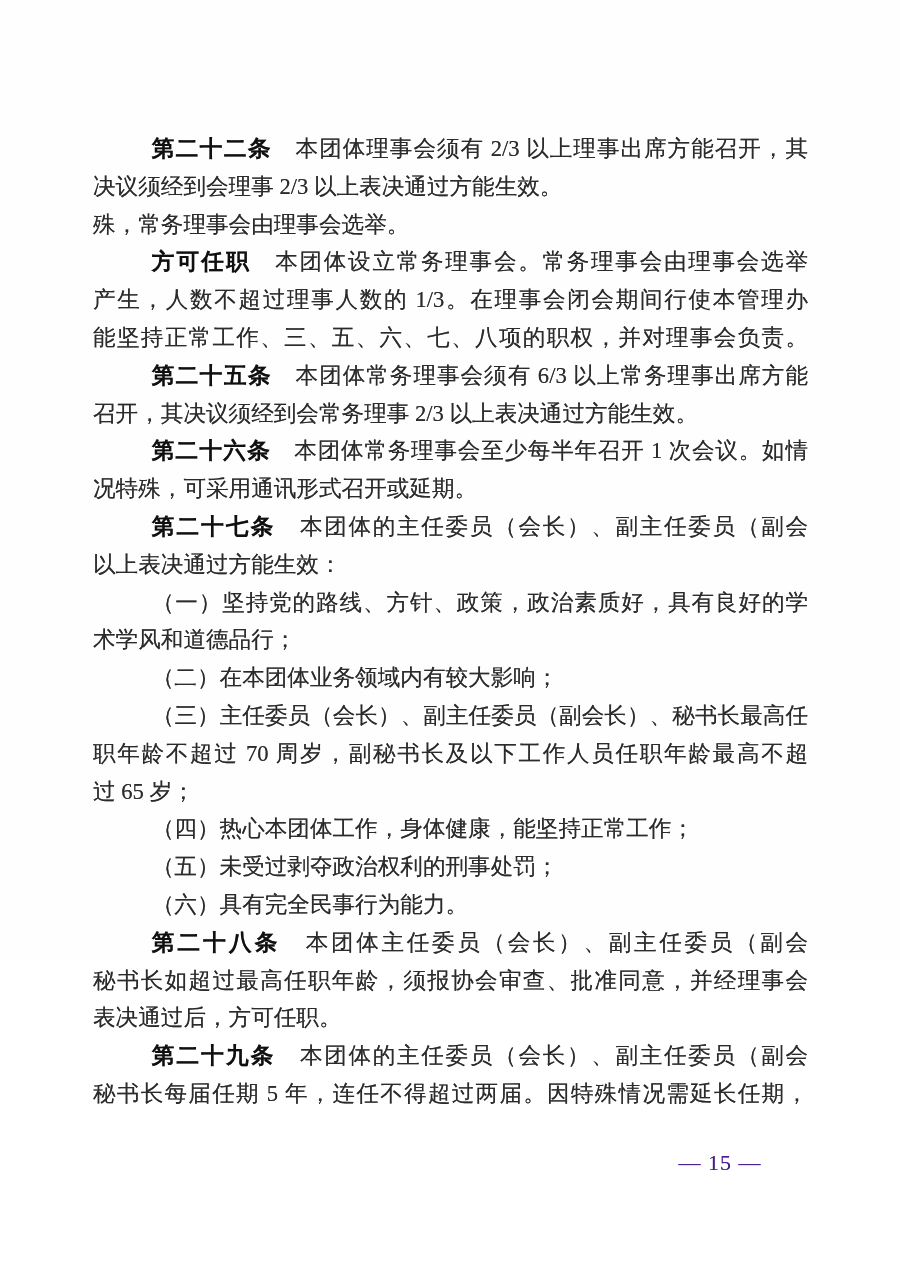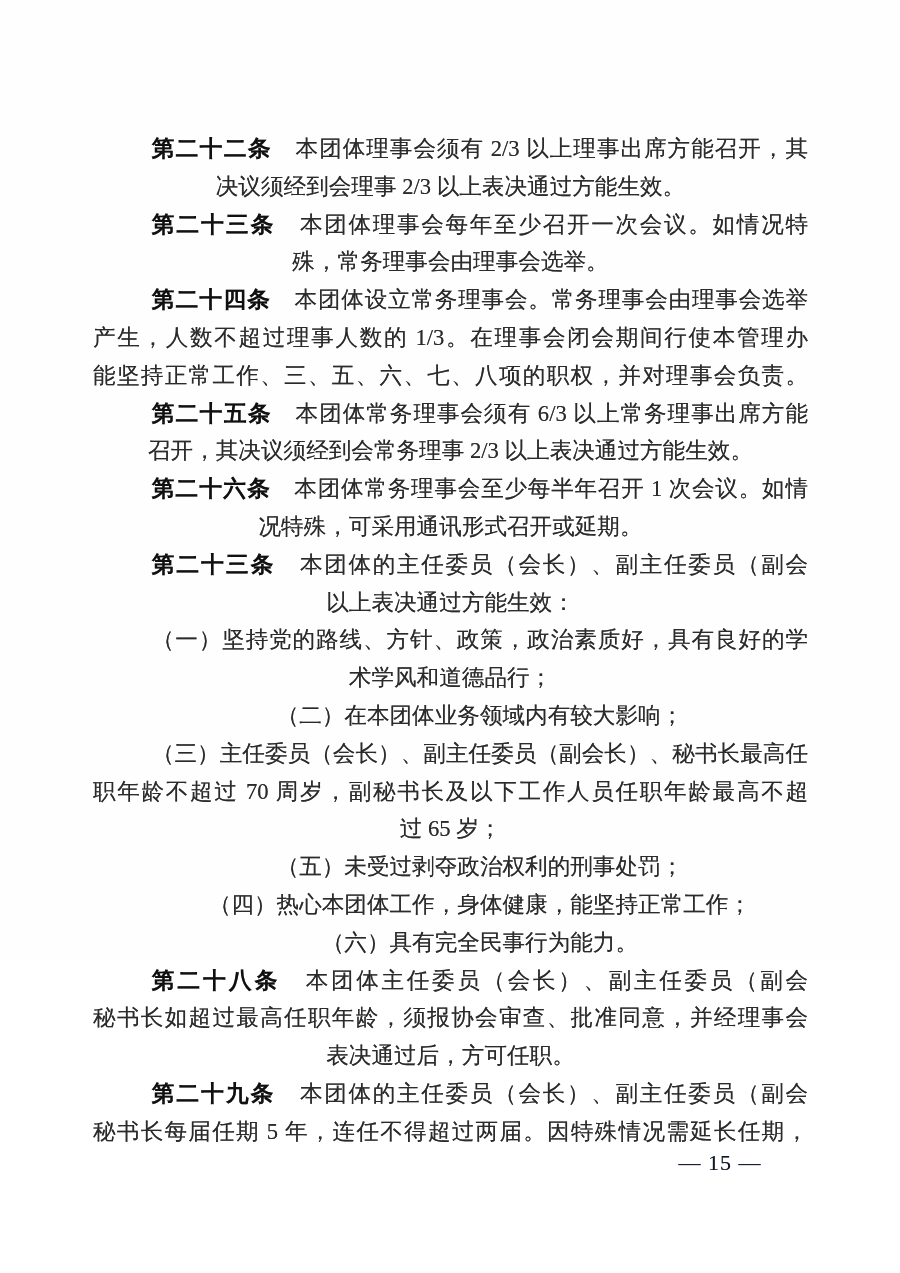--- a/index.html
+++ b/index.html
@@ -23,21 +23,20 @@
     top: 130px;
     width: 715px;
     font-size: 22.6px;
     text-shadow: 0 0 0.6px rgba(70,70,70,0.75);
   }
   .line {
     height: 37.8px;
     line-height: 37.8px;
     white-space: nowrap;
     overflow: hidden;
-    text-align: center;
   }
   .line.j {
     white-space: normal;
     text-align: justify;
     text-align-last: justify;
   }
   .line.ind { text-indent: 2.6em; }
   .head {
     font-weight: 700;
     color: #101010;
@@ -50,83 +49,82 @@
   }
   .pagenum {
     position: absolute;
     left: 645px;
     top: 1148px;
     width: 150px;
     height: 30px;
     line-height: 30px;
     text-align: center;
     font-size: 22px;
-    color: #0f172a;
+    color: #4c1d95;
     letter-spacing: 1px;
     text-shadow: 0 0 0.6px rgba(70,70,70,0.75);
   }
 </style>
 </head>
 <body>
 
 <div class="page">
   <div class="textblock">
 
     <div class="para">
       <div class="line ind j"><span class="head">第二十二条</span><span class="gap"></span><span>本团体理事会须有 2/3 以上理事出席方能召开，其</span></div>
       <div class="line">决议须经到会理事 2/3 以上表决通过方能生效。</div>
     </div>
 
     <div class="para">
-      <div class="line ind j"><span class="head">第二十三条</span><span class="gap"></span><span>本团体理事会每年至少召开一次会议。如情况特</span></div>
       <div class="line">殊，常务理事会由理事会选举。</div>
     </div>
 
     <div class="para">
-      <div class="line ind j"><span class="head">第二十四条</span><span class="gap"></span><span>本团体设立常务理事会。常务理事会由理事会选举</span></div>
+      <div class="line ind j"><span class="head">方可任职</span><span class="gap"></span><span>本团体设立常务理事会。常务理事会由理事会选举</span></div>
       <div class="line j">产生，人数不超过理事人数的 1/3。在理事会闭会期间行使本管理办</div>
       <div class="line j">能坚持正常工作、三、五、六、七、八项的职权，并对理事会负责。</div>
     </div>
 
     <div class="para">
       <div class="line ind j"><span class="head">第二十五条</span><span class="gap"></span><span>本团体常务理事会须有 6/3 以上常务理事出席方能</span></div>
       <div class="line">召开，其决议须经到会常务理事 2/3 以上表决通过方能生效。</div>
     </div>
 
     <div class="para">
       <div class="line ind j"><span class="head">第二十六条</span><span class="gap"></span><span>本团体常务理事会至少每半年召开 1 次会议。如情</span></div>
       <div class="line">况特殊，可采用通讯形式召开或延期。</div>
     </div>
 
     <div class="para">
-      <div class="line ind j"><span class="head">第二十三条</span><span class="gap"></span><span>本团体的主任委员（会长）、副主任委员（副会长）、</span></div>
+      <div class="line ind j"><span class="head">第二十七条</span><span class="gap"></span><span>本团体的主任委员（会长）、副主任委员（副会长）、</span></div>
       <div class="line">以上表决通过方能生效：</div>
     </div>
 
     <div class="para">
       <div class="line ind j">（一）坚持党的路线、方针、政策，政治素质好，具有良好的学</div>
       <div class="line">术学风和道德品行；</div>
     </div>
 
     <div class="para">
       <div class="line ind">（二）在本团体业务领域内有较大影响；</div>
     </div>
 
     <div class="para">
       <div class="line ind j">（三）主任委员（会长）、副主任委员（副会长）、秘书长最高任</div>
       <div class="line j">职年龄不超过 70 周岁，副秘书长及以下工作人员任职年龄最高不超</div>
       <div class="line">过 65 岁；</div>
     </div>
 
     <div class="para">
-      <div class="line ind">（五）未受过剥夺政治权利的刑事处罚；</div>
+      <div class="line ind">（四）热心本团体工作，身体健康，能坚持正常工作；</div>
     </div>
 
     <div class="para">
-      <div class="line ind">（四）热心本团体工作，身体健康，能坚持正常工作；</div>
+      <div class="line ind">（五）未受过剥夺政治权利的刑事处罚；</div>
     </div>
 
     <div class="para">
       <div class="line ind">（六）具有完全民事行为能力。</div>
     </div>
 
     <div class="para">
       <div class="line ind j"><span class="head">第二十八条</span><span class="gap"></span><span>本团体主任委员（会长）、副主任委员（副会长）、</span></div>
       <div class="line j">秘书长如超过最高任职年龄，须报协会审查、批准同意，并经理事会</div>
       <div class="line">表决通过后，方可任职。</div>

